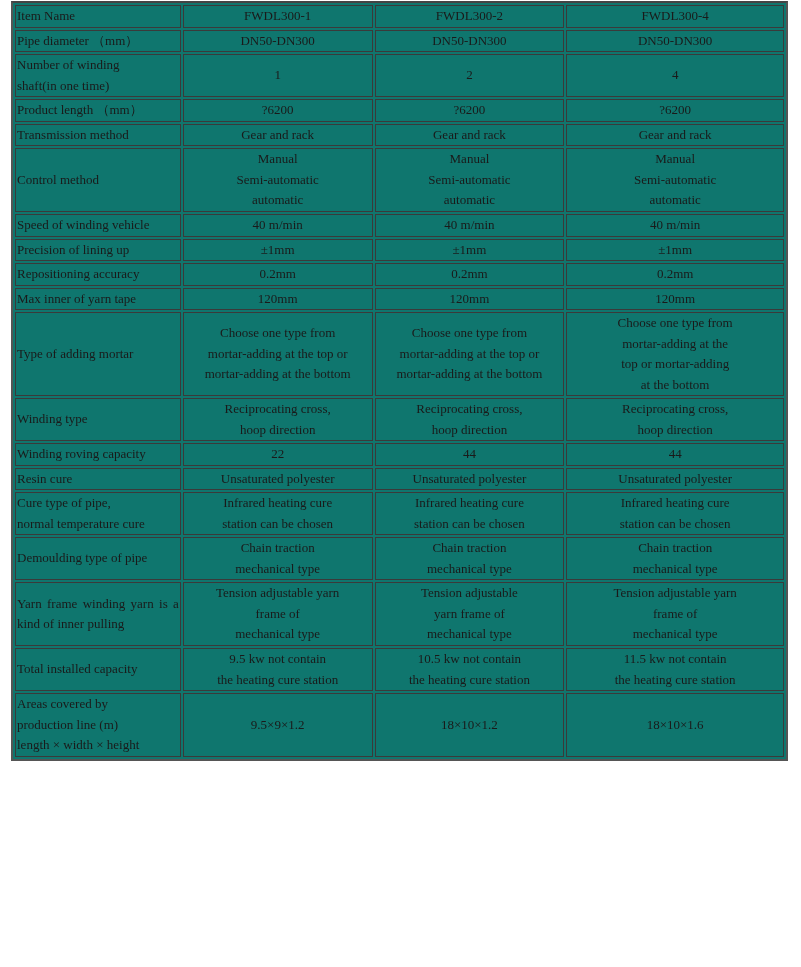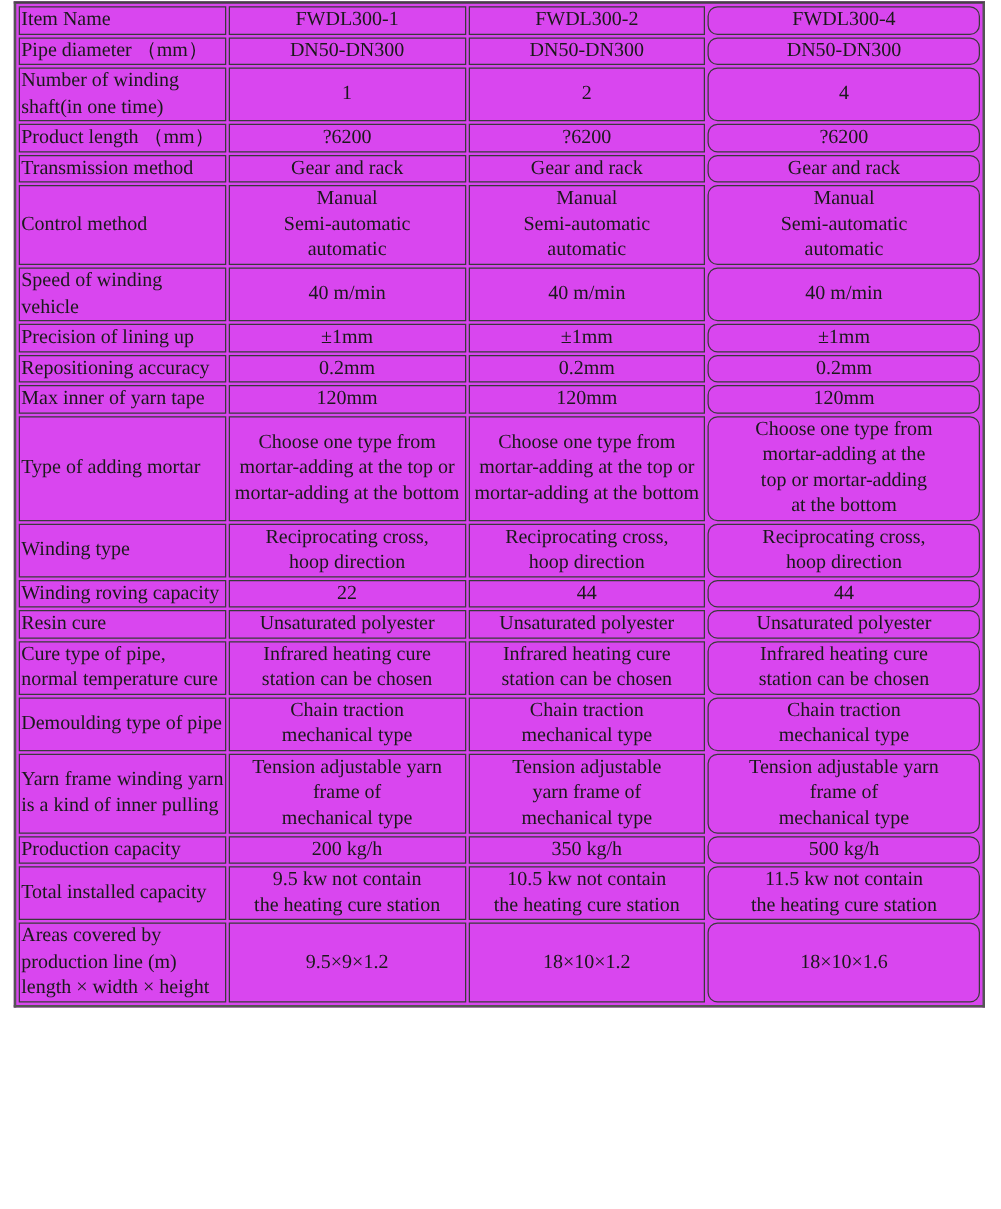--- a/index.html
+++ b/index.html
@@ -15,23 +15,23 @@
   }
   table.spec {
     position: absolute;
     left: 11px;
     top: 1px;
     width: 777px;
     border-collapse: separate;
     border-spacing: 2px;
     border: 2px solid #555;
     border-top-color: #444;
-    background: #d946ef;
+    background: #0f766e;
     font-family: "Liberation Serif", "DejaVu Serif", serif;
-    font-size: 16px;
+    font-size: 13px;
     color: #1a1a1a;
   }
   table.spec td {
     border: 1.5px solid #3a3a3a;
     padding: 0 1px;
     line-height: 20.5px;
     vertical-align: middle;
     white-space: pre-line;
   }
   table.spec td.label {
@@ -41,21 +41,20 @@
   table.spec td.label.justify {
     text-align: justify;
     text-align-last: left;
   }
   table.spec td.val {
     text-align: center;
     width: 186px;
   }
   table.spec td.val.last {
     width: 214px;
-    border-radius: 8px;
   }
   tr.h1 td { height: 20px; }
   tr.h2 td { height: 41px; }
   tr.h3 td { height: 62px; }
   tr.h4 td { height: 76px; }
   tr.hx td { height: 62px; }
 </style>
 </head>
 <body>
 
@@ -186,26 +185,20 @@
       <td class="val">Tension adjustable yarn
 frame of
 mechanical type</td>
       <td class="val">Tension adjustable
 yarn frame of
 mechanical type</td>
       <td class="val last">Tension adjustable yarn
 frame of
 mechanical type</td>
     </tr>
-    <tr class="h1">
-      <td class="label">Production capacity</td>
-      <td class="val">200 kg/h</td>
-      <td class="val">350 kg/h</td>
-      <td class="val last">500 kg/h</td>
-    </tr>
     <tr class="h2">
       <td class="label">Total installed capacity</td>
       <td class="val">9.5 kw not contain
 the heating cure station</td>
       <td class="val">10.5 kw not contain
 the heating cure station</td>
       <td class="val last">11.5 kw not contain
 the heating cure station</td>
     </tr>
     <tr class="hx">

